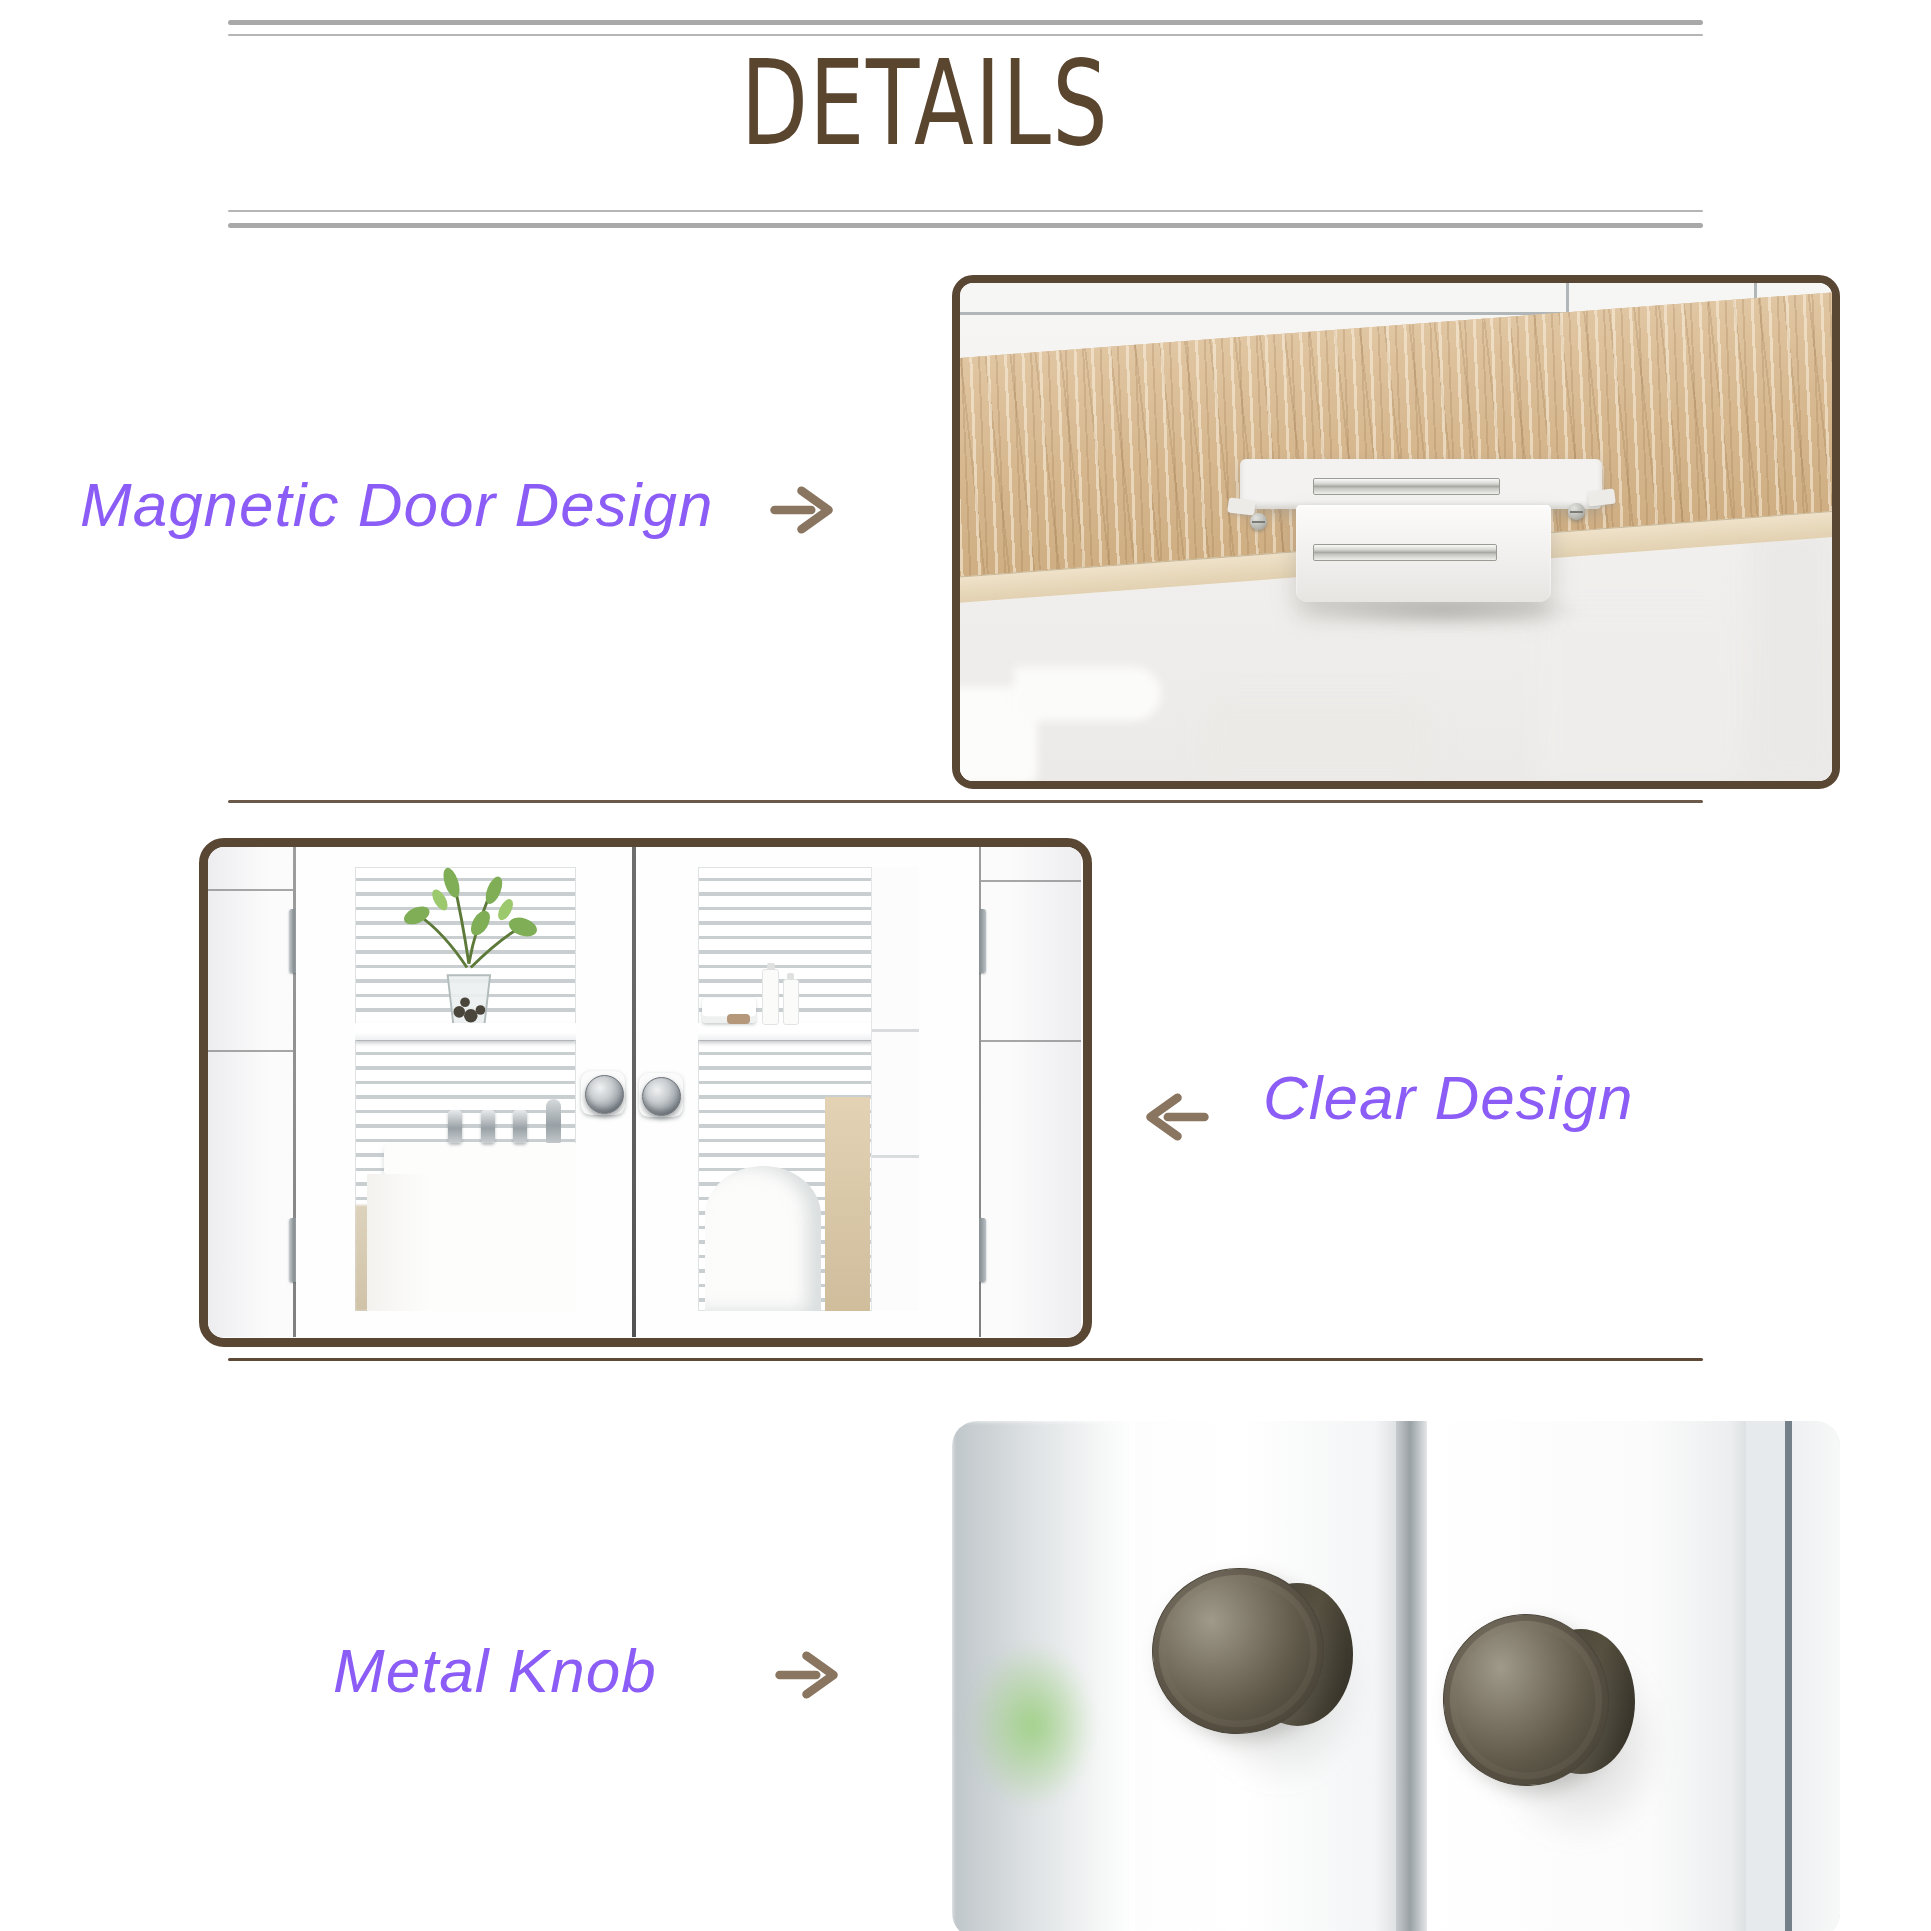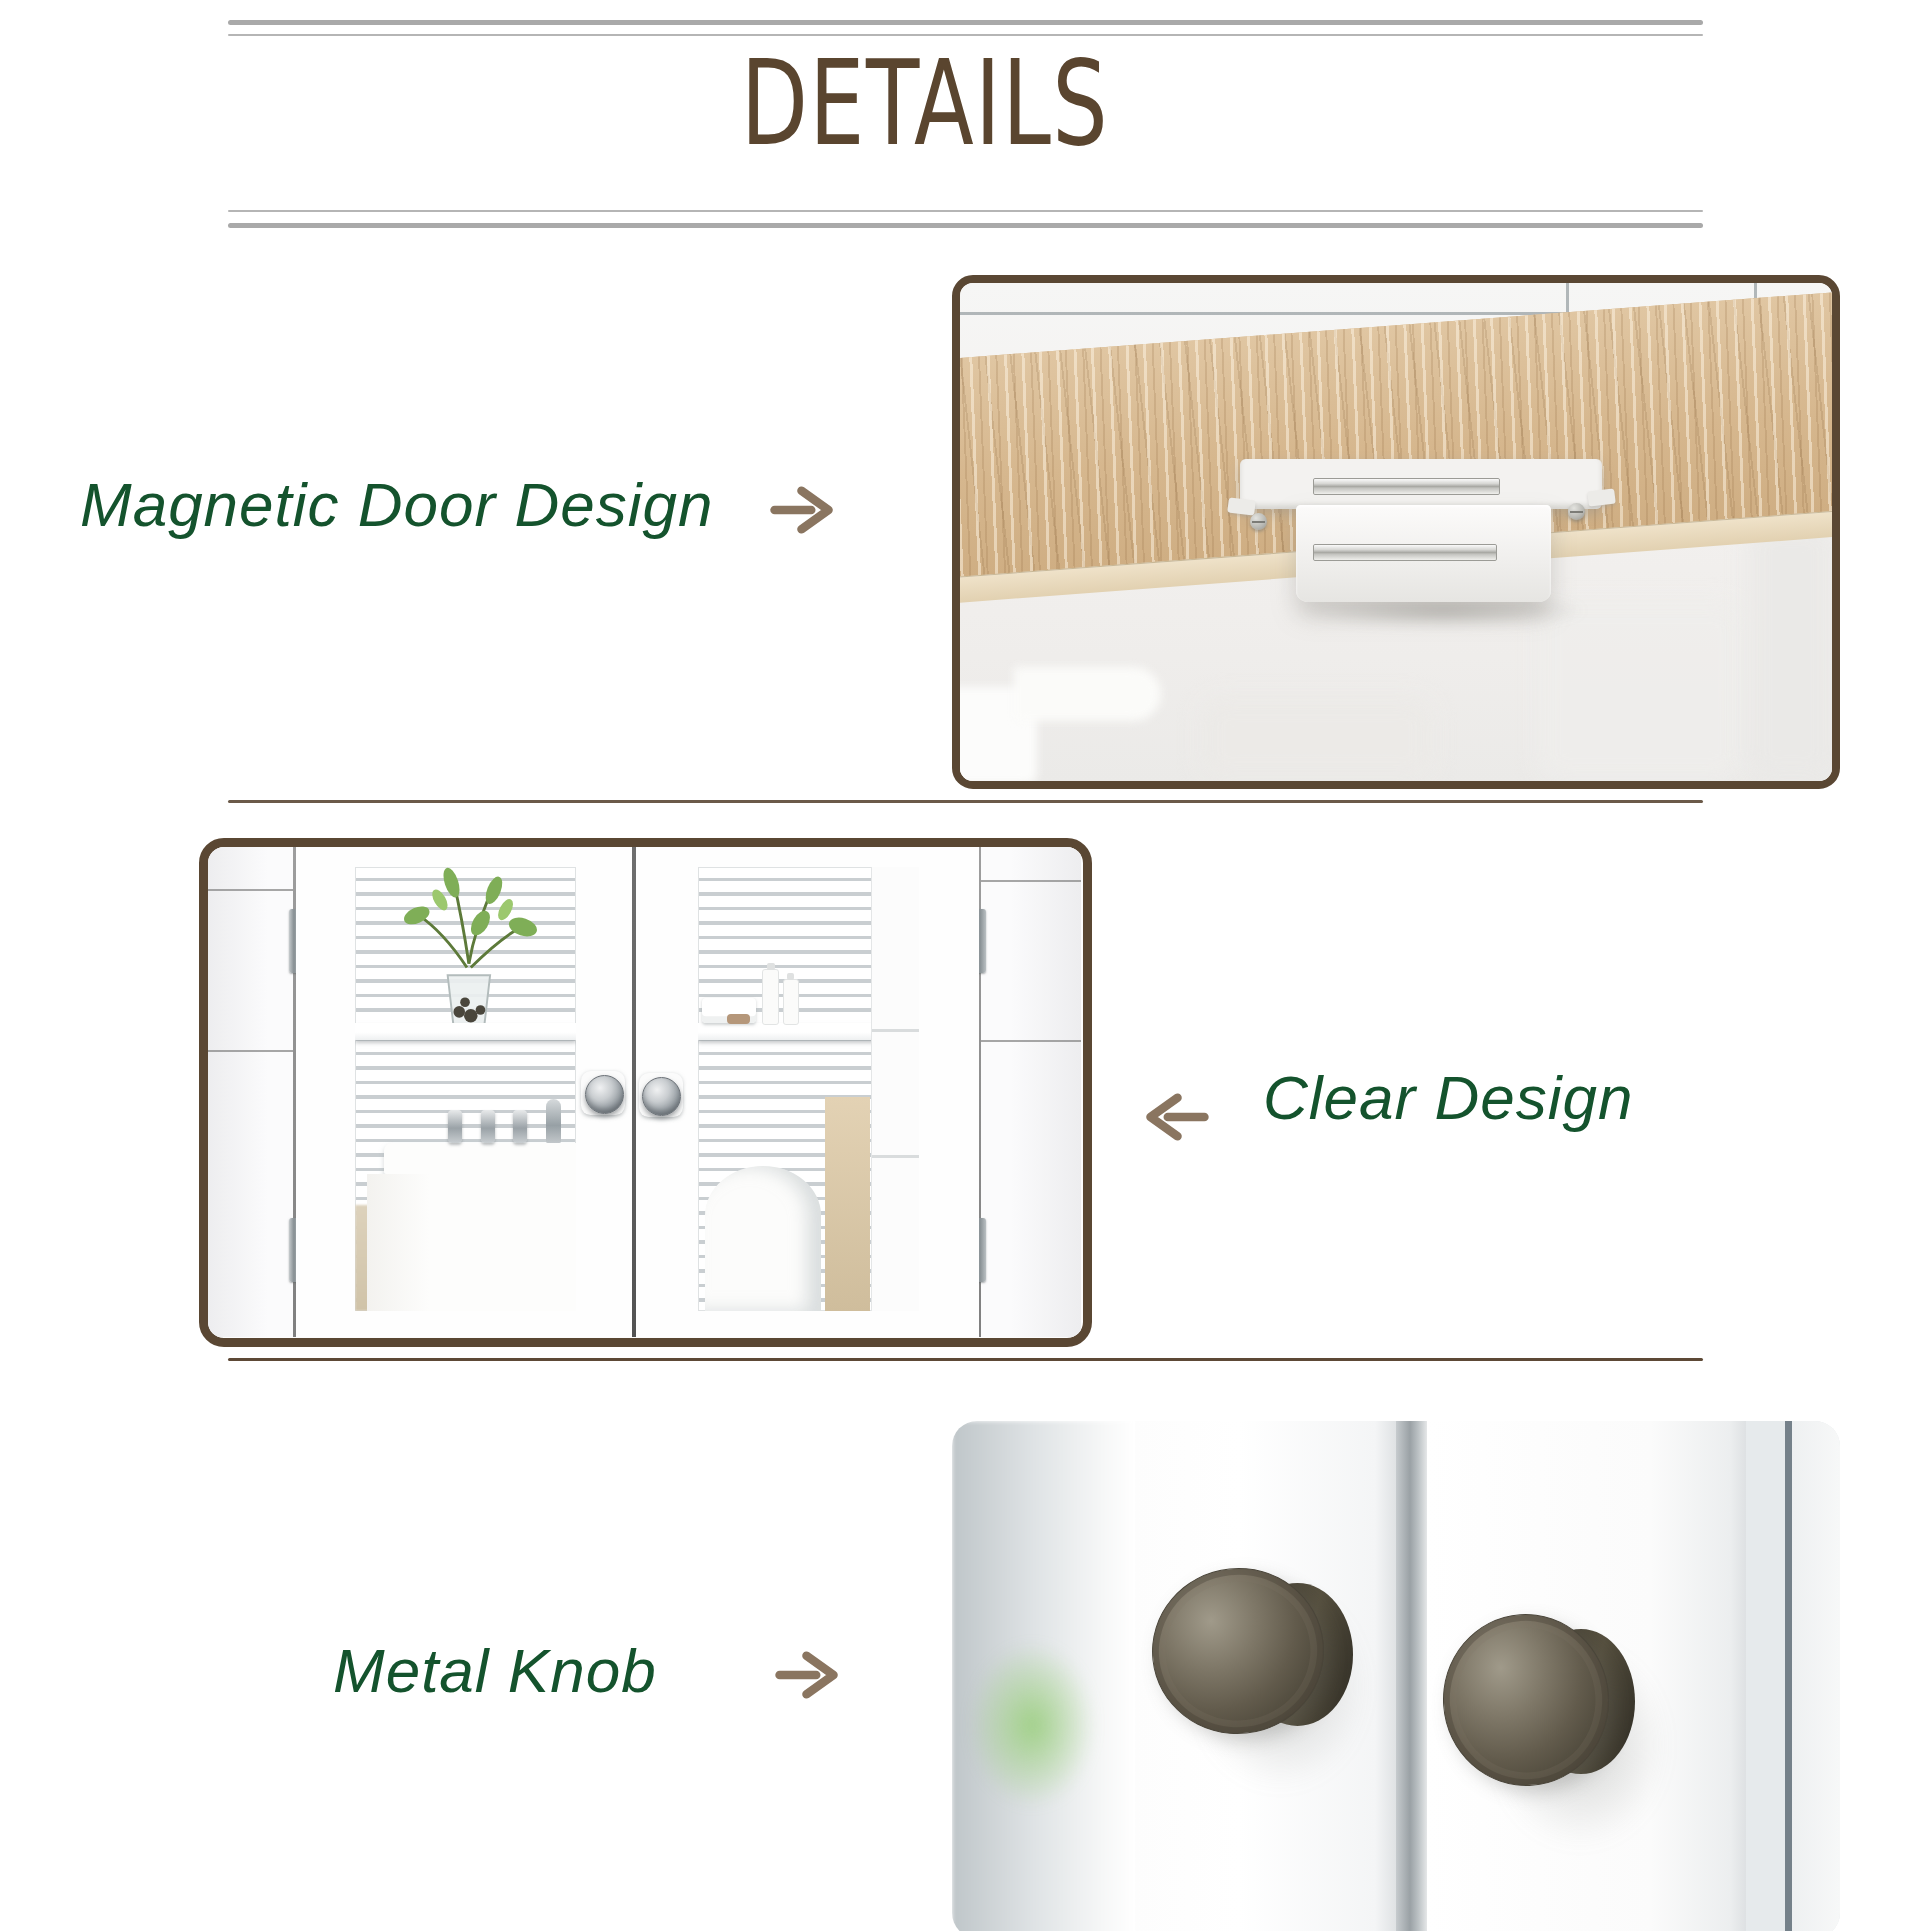--- a/index.html
+++ b/index.html
@@ -13,21 +13,21 @@
   .rule-thin{height:1.9px;background:#b5b5b5;}
   
   .title-wrap{position:absolute;left:0;top:42px;width:1849px;text-align:center;}
   .title{
     display:inline-block;font-size:118px;line-height:1.05;font-weight:400;
     color:#5a452f;letter-spacing:1.9px;transform:scaleX(.74);transform-origin:center;
     font-family:"DejaVu Sans","Liberation Sans",sans-serif;
   }
   
   .label{
-    position:absolute;font-style:italic;font-size:62px;color:#14532d;
+    position:absolute;font-style:italic;font-size:62px;color:#8b5cf6;
     letter-spacing:1px;white-space:nowrap;
     font-family:"Liberation Sans",sans-serif;
     text-align:right;
   }
   .arrow-svg{position:absolute;}
   .arrow-svg path{stroke:#8a7560;stroke-width:9;fill:none;stroke-linecap:round;stroke-linejoin:round;}
   
   .divider{position:absolute;left:228px;width:1475px;height:2.9px;border-radius:1.9px;}
   .divider-a{background:#6b5a49;}
   .divider-b{background:#5d4936;}

